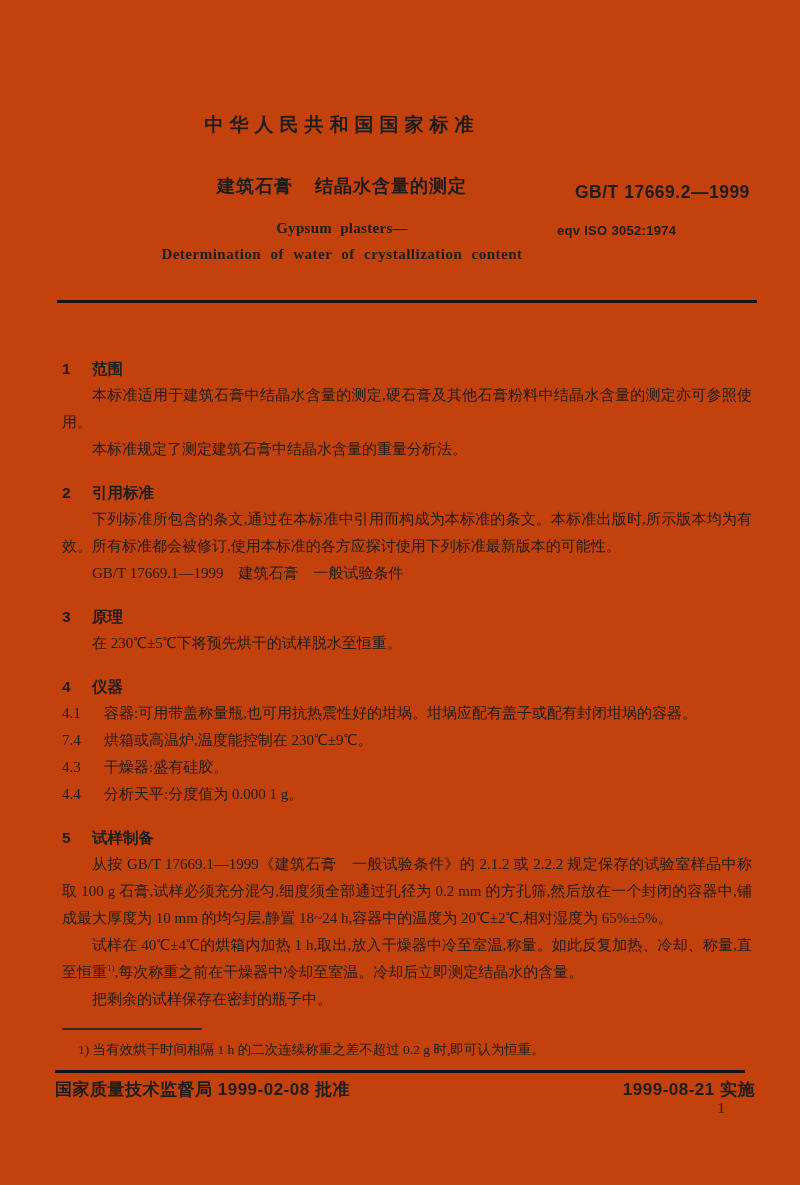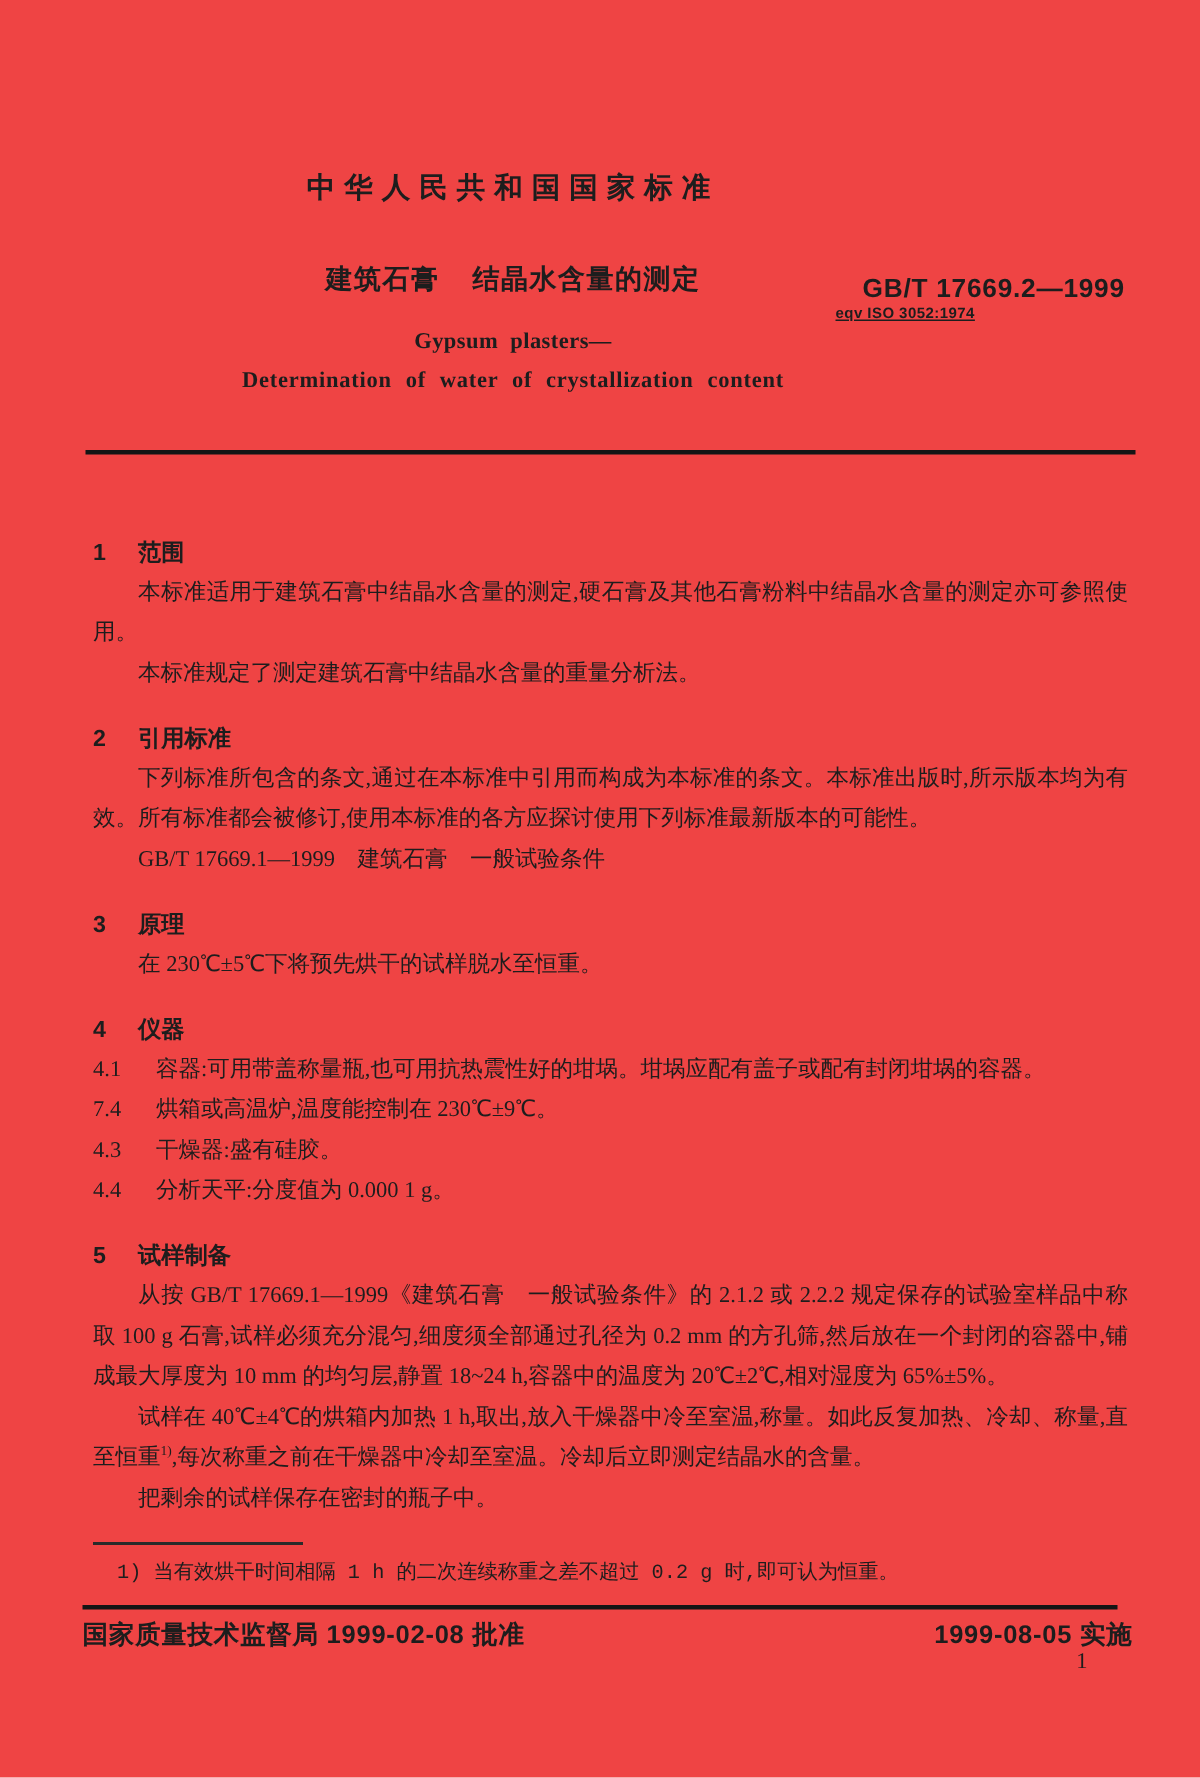--- a/index.html
+++ b/index.html
@@ -1,20 +1,20 @@
 <!DOCTYPE html>
 <html><head>
 <meta charset="utf-8">
 <style>
   * { margin:0; padding:0; box-sizing:border-box; }
   html,body { background:#ffffff; }
   .page {
     position:relative;
     width:800px; height:1185px;
-    background:#ef4444;
+    background:#c2410c;
     color:#1d1d1d;
     font-family:"Liberation Serif", serif;
     overflow:hidden;
   }
 
   
   .header { position:absolute; top:112px; left:62px; right:45px; }
   .header-left { width:560px; text-align:center; }
   .country-label {
     font-family:"Liberation Sans", sans-serif;
@@ -35,21 +35,21 @@
   .title-en-2 {
     margin-top:9px;
     font-weight:700; font-size:15px; word-spacing:5px; letter-spacing:0.5px;
   }
   .std-block {
     position:absolute; top:70px; left:495px;
     font-family:"Liberation Sans", sans-serif;
     font-weight:700; white-space:nowrap;
   }
   .std-code { font-size:17.5px; padding-left:18px; letter-spacing:0.5px; }
-  .std-equiv { font-size:10px; margin-top:1px; letter-spacing:0.3px;text-decoration:underline; }
+  .std-equiv { font-size:13px; margin-top:20px; letter-spacing:0.3px; }
 
   .rule-top {
     position:absolute; top:300px; left:57px; right:43px;
     height:3px; background:#151515;
   }
 
   
   .body { position:absolute; top:332px; left:62px; right:48px; font-size:15px; line-height:27px; }
   .sec-h {
     font-family:"Liberation Sans", sans-serif;
@@ -61,21 +61,21 @@
   .para { text-indent:2em; text-align:justify; }
   .ref-line { padding-left:2em; }
   .item { display:flex; }
   .item .item-no { flex:0 0 42px; }
   .item .item-text { flex:1; }
   sup.fnref { font-size:9px; vertical-align:6px; line-height:0; }
 
   
   .footnote-block { position:absolute; top:1028px; left:62px; right:45px; }
   .footnote-sep { width:140px; height:2px; background:#2a2a2a; margin-bottom:10px; }
-  .footnote-text { font-size:13.5px; line-height:20px; padding-left:16px;font-family:Liberation Mono, monospace; }
+  .footnote-text { font-size:13.5px; line-height:20px; padding-left:16px; }
 
   
   .footer-rule { position:absolute; top:1070px; left:55px; right:55px; height:3px; background:#151515; }
   .footer-row {
     position:absolute; top:1078px; left:55px; right:45px;
     display:flex; justify-content:space-between; align-items:flex-start;
     font-family:"Liberation Sans", sans-serif; font-weight:700; font-size:17px;
     letter-spacing:0.5px;
   }
   .page-number { position:absolute; top:1100px; right:75px; font-size:15px; }
@@ -151,17 +151,17 @@
   </div>
 
   <div class="footnote-block">
     <div class="footnote-sep"></div>
     <div class="footnote-text">1) 当有效烘干时间相隔 1 h 的二次连续称重之差不超过 0.2 g 时,即可认为恒重。</div>
   </div>
 
   <div class="footer-rule"></div>
   <div class="footer-row">
     <span>国家质量技术监督局 1999-02-08 批准</span>
-    <span>1999-08-05 实施</span>
+    <span>1999-08-21 实施</span>
   </div>
   <div class="page-number">1</div>
 
 </div>
 
 </body></html>

